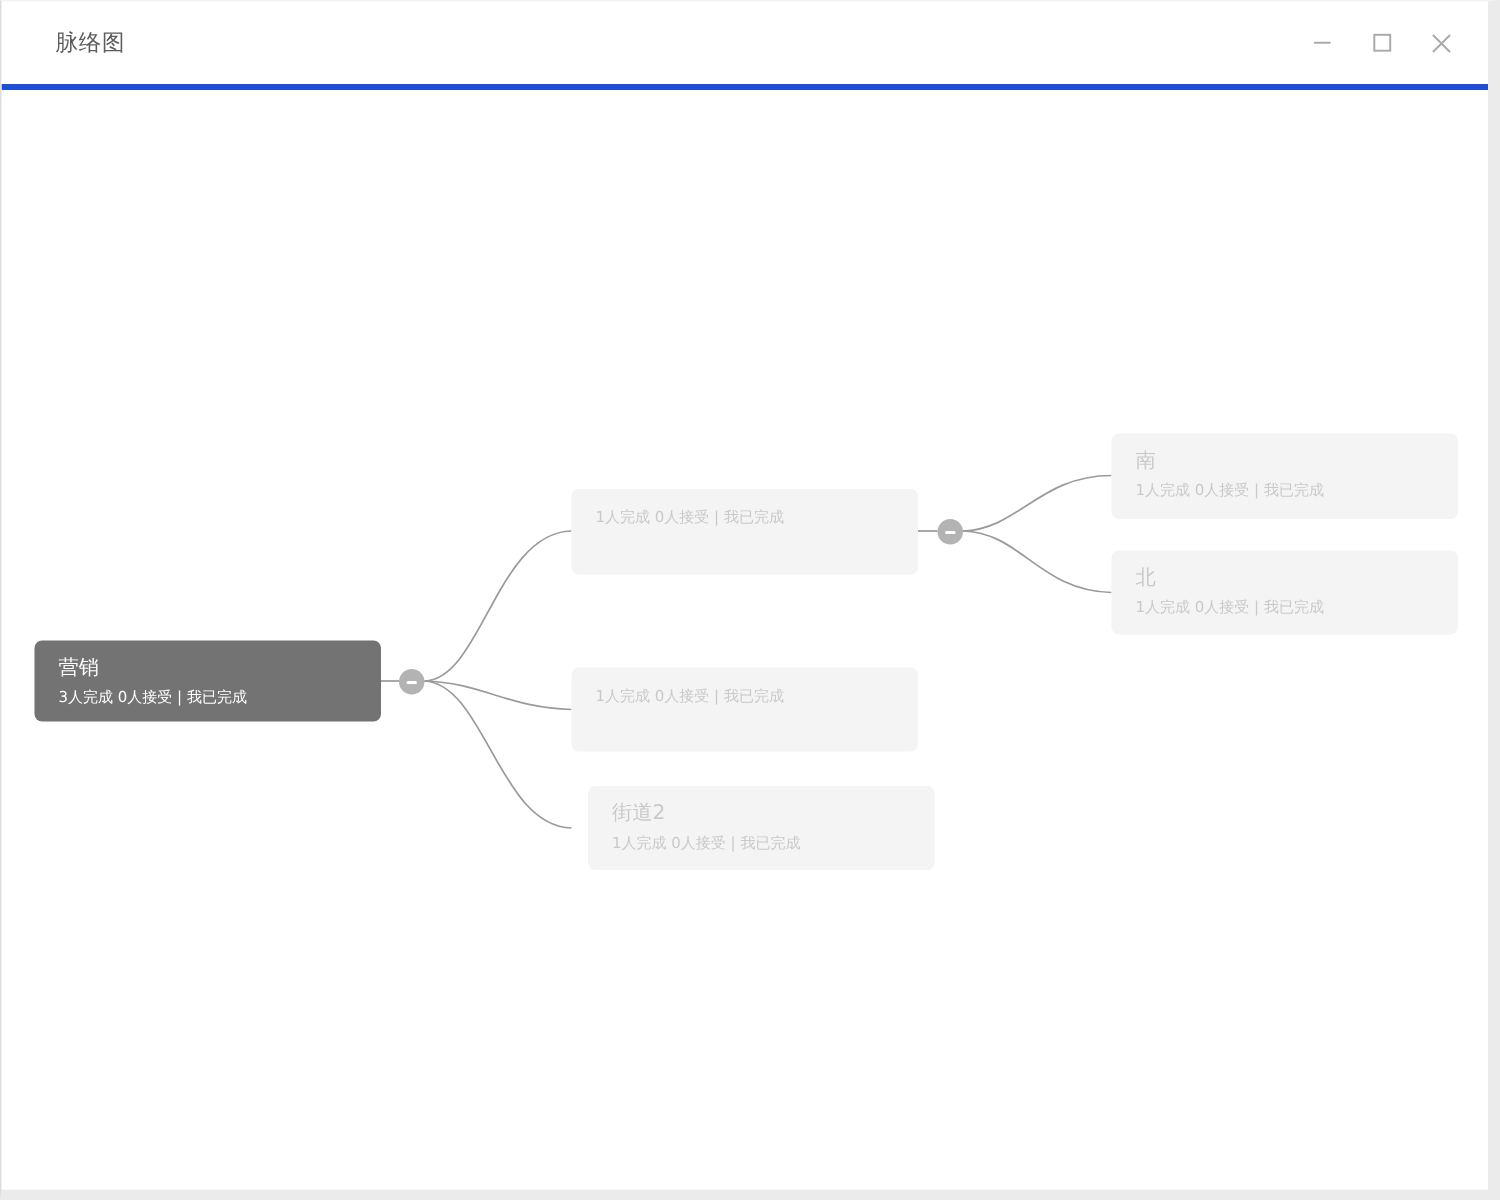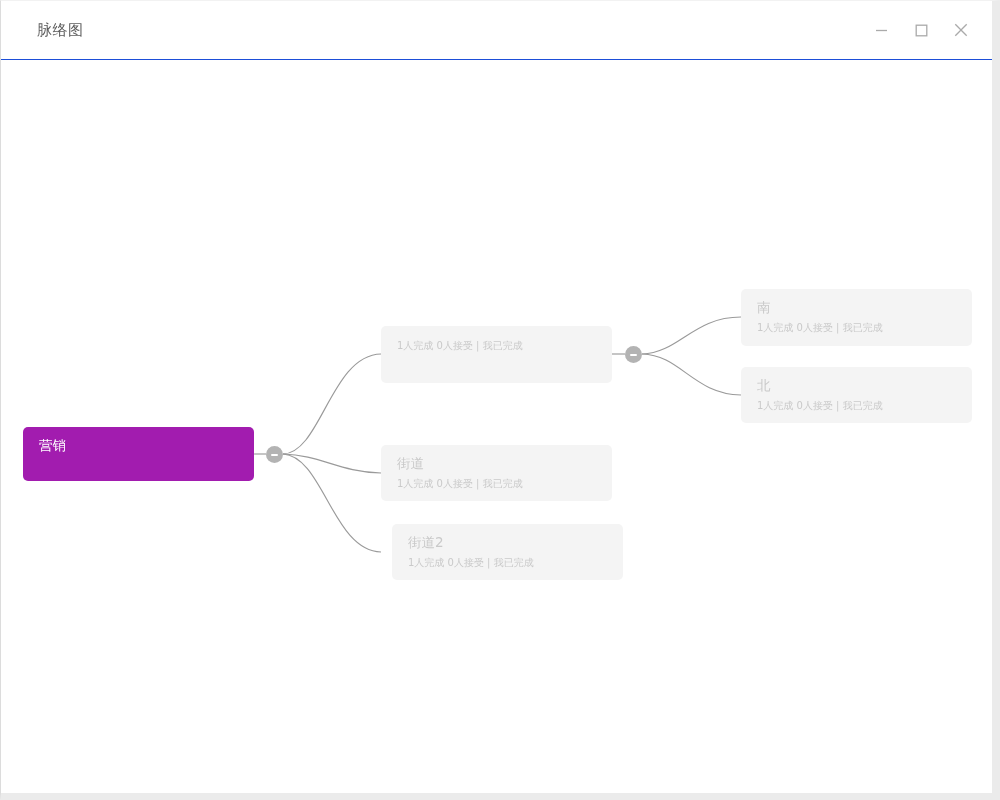--- a/index.html
+++ b/index.html
@@ -26,21 +26,21 @@
     overflow: hidden;
   }
 
   
   #titlebar {
     position: absolute;
     left: 0; top: 0;
     width: 991px;
     height: 59px;
     background: #ffffff;
-    border-bottom: 1px solid #1d4ed8;
+    border-bottom: 4px solid #1d4ed8;
     display: flex;
     align-items: center;
   }
   #window-title {
     margin-left: 36px;
     font-size: 15px;
     color: #5c5c5c;
     letter-spacing: 0.5px;
     user-select: none;
     white-space: nowrap;
@@ -93,21 +93,21 @@
     line-height: 19px;
     white-space: nowrap;
   }
   .node .node-meta {
     font-size: 10px;
     line-height: 21px;
     white-space: nowrap;
   }
 
   .node.root {
-    background: #a21caf;
+    background: #737373;
   }
   .node.root .node-title,
   .node.root .node-meta { color: #ffffff; }
 
   .node.plain {
     background: #f4f4f4;
   }
   .node.plain .node-title,
   .node.plain .node-meta { color: #c9c9c9; }
 
@@ -181,36 +181,36 @@
         <path d="M611,293 L624,293"></path>
 
         <path d="M641,293 C678,292 692,256 740,256"></path>
 
         <path d="M641,293 C680,294 692,333 740,334"></path>
       </g>
     </svg>
 
     <div class="node root" style="left:22px; top:366px; width:231px; height:54px;">
       <div class="node-title">营销</div>
+      <div class="node-meta">3人完成 0人接受 | 我已完成</div>
     </div>
 
     <div class="collapse-toggle" style="left:265px; top:385px;">
       <span class="bar"></span>
     </div>
 
     <div class="node plain" style="left:380px; top:265px; width:231px; height:57px;">
       <div class="node-meta">1人完成 0人接受 | 我已完成</div>
     </div>
 
     <div class="collapse-toggle" style="left:624px; top:285px;">
       <span class="bar"></span>
     </div>
 
     <div class="node plain" style="left:380px; top:384px; width:231px; height:56px;">
-      <div class="node-title">街道</div>
       <div class="node-meta">1人完成 0人接受 | 我已完成</div>
     </div>
 
     <div class="node plain" style="left:391px; top:463px; width:231px; height:56px;">
       <div class="node-title">街道2</div>
       <div class="node-meta">1人完成 0人接受 | 我已完成</div>
     </div>
 
     <div class="node plain" style="left:740px; top:228px; width:231px; height:57px;">
       <div class="node-title">南</div>

